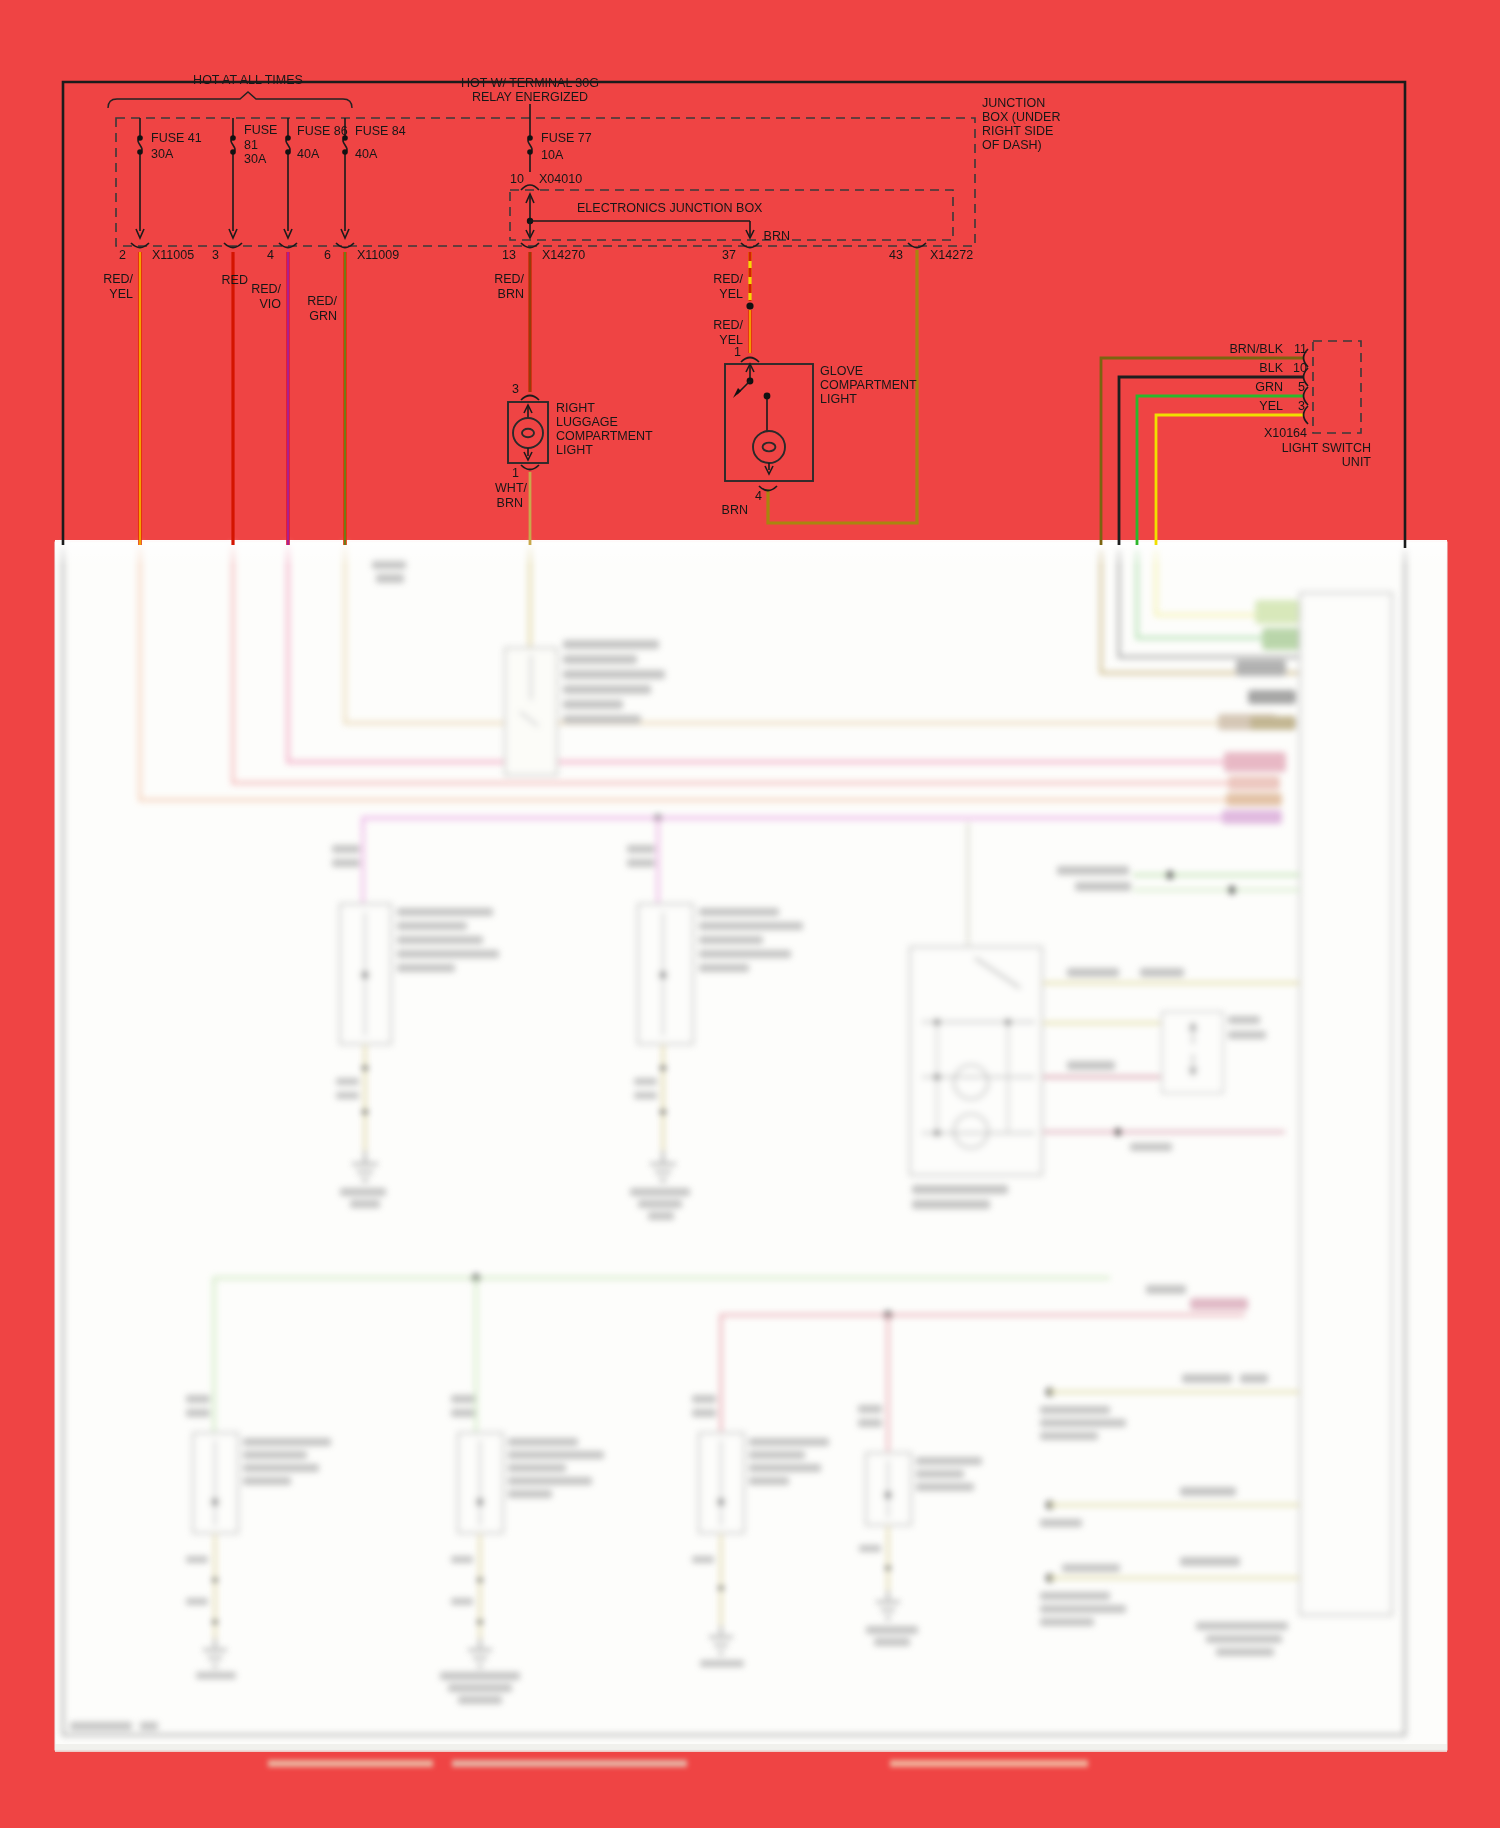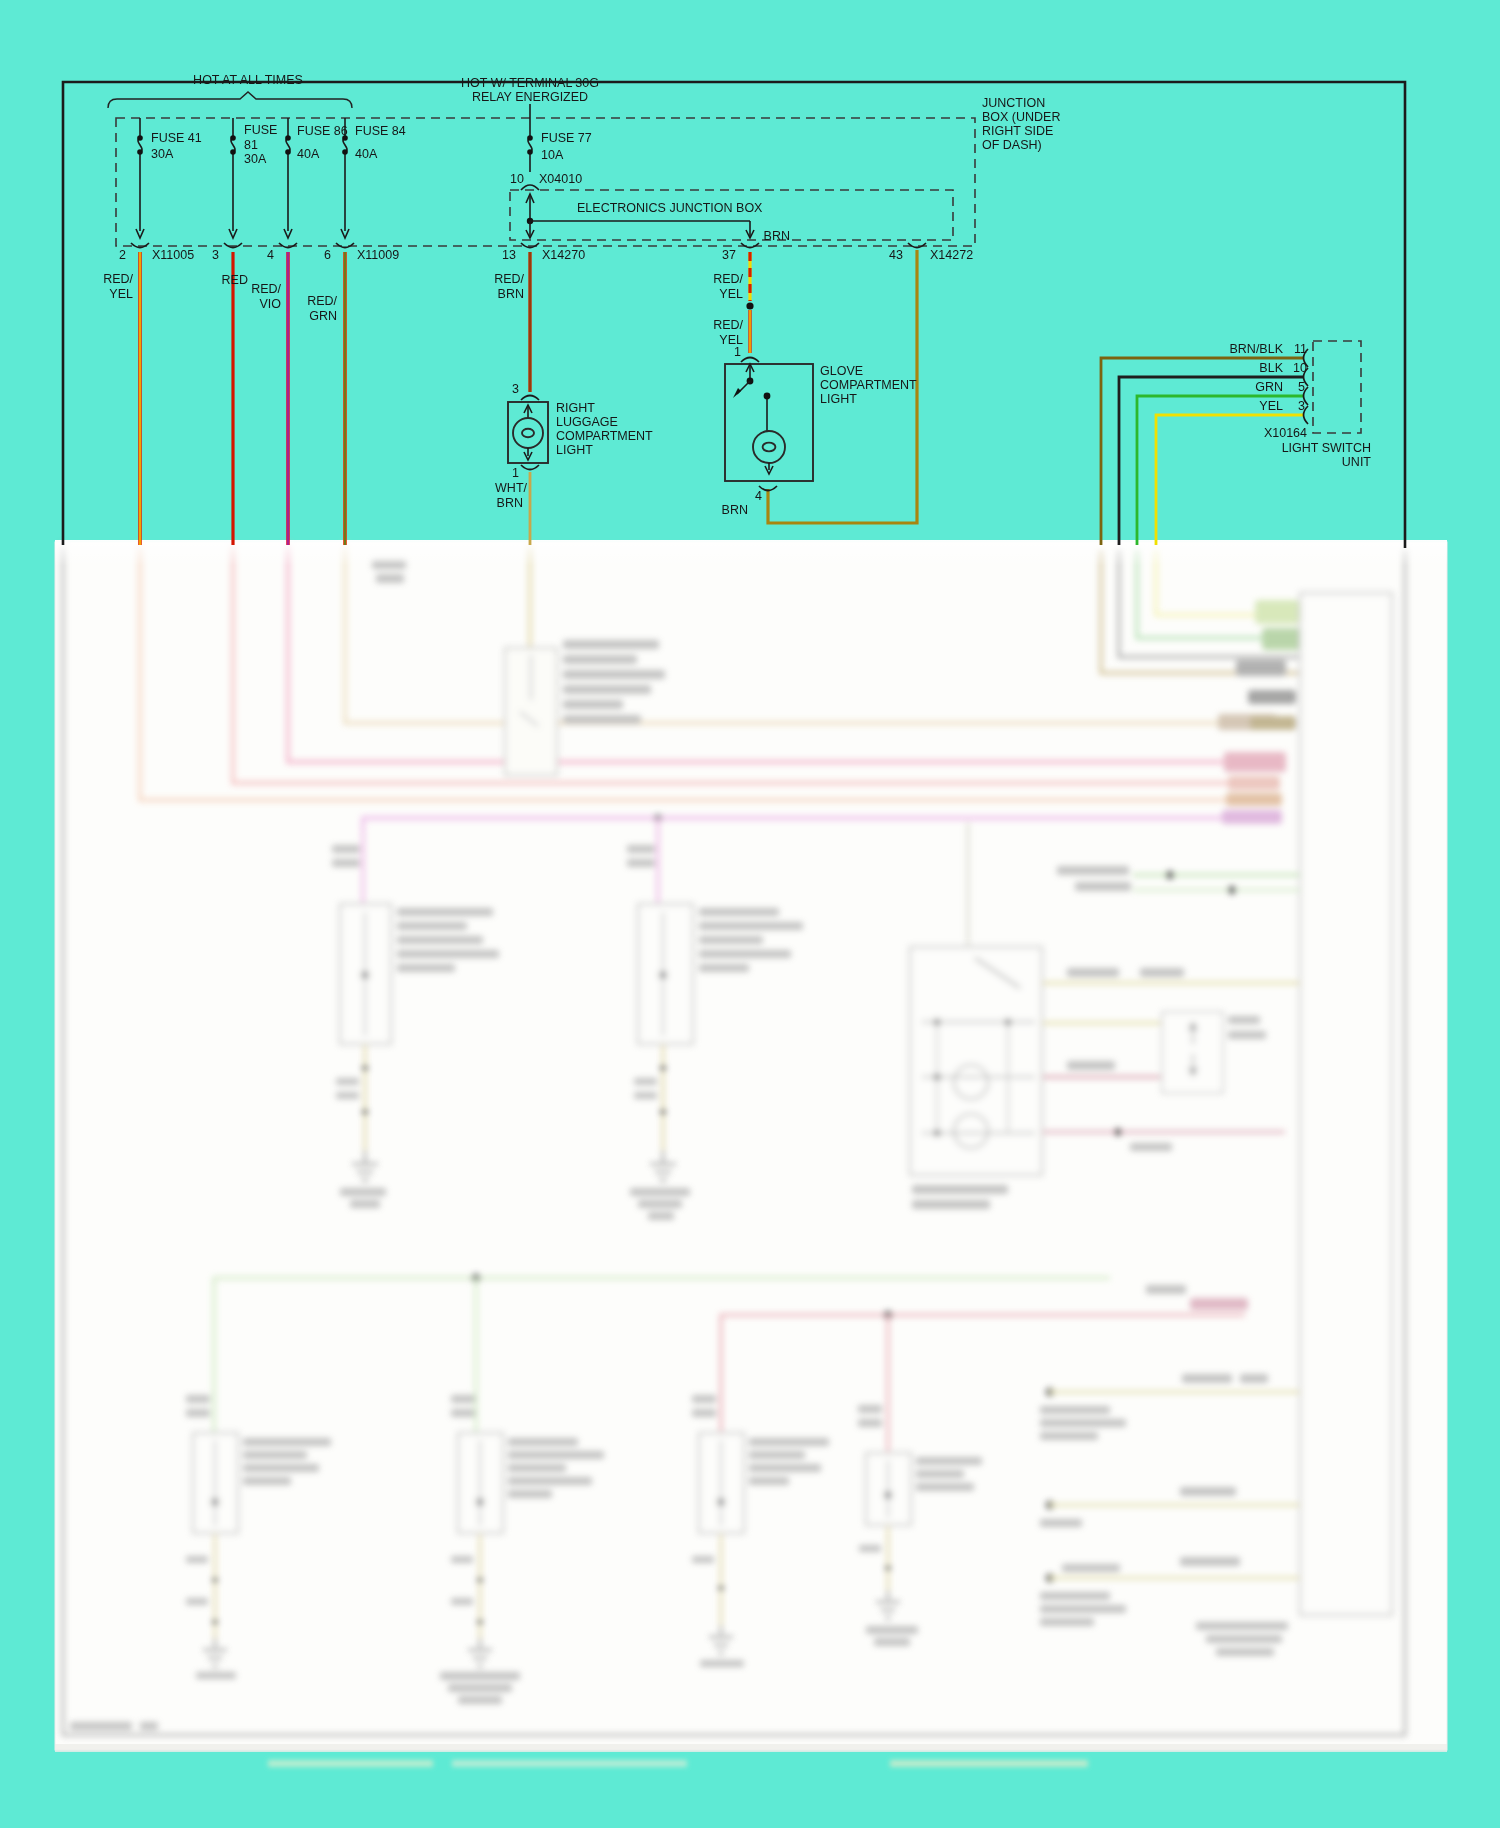--- a/index.html
+++ b/index.html
@@ -1,16 +1,16 @@
 <!DOCTYPE html>
 <html><head>
 <meta charset="utf-8">
 <style>
   html,body{margin:0;padding:0;background:#ffffff;}
-  #stage{position:relative;width:1500px;height:1828px;background:#5eead4;overflow:hidden;}
+  #stage{position:relative;width:1500px;height:1828px;background:#ef4444;overflow:hidden;}
   svg{position:absolute;left:0;top:0;}
   text{font-family:"Liberation Sans","DejaVu Sans",sans-serif;font-size:12.5px;fill:#171717;}
   .ln{stroke:#1b1b1b;stroke-width:1.6;fill:none;}
   .bord{stroke:#1b1b1b;stroke-width:2.6;fill:none;}
   .dash{stroke:#3a3a3a;stroke-width:1.6;fill:none;stroke-dasharray:9 6;}
   .cup{stroke:#1b1b1b;stroke-width:1.7;fill:none;}
   .comp{stroke:#2a2a2a;stroke-width:1.9;fill:none;}
   .dot{fill:#111;}
   .arr{fill:#111;stroke:none;}
   .blob{fill:#a9a9a9;opacity:.85;}

